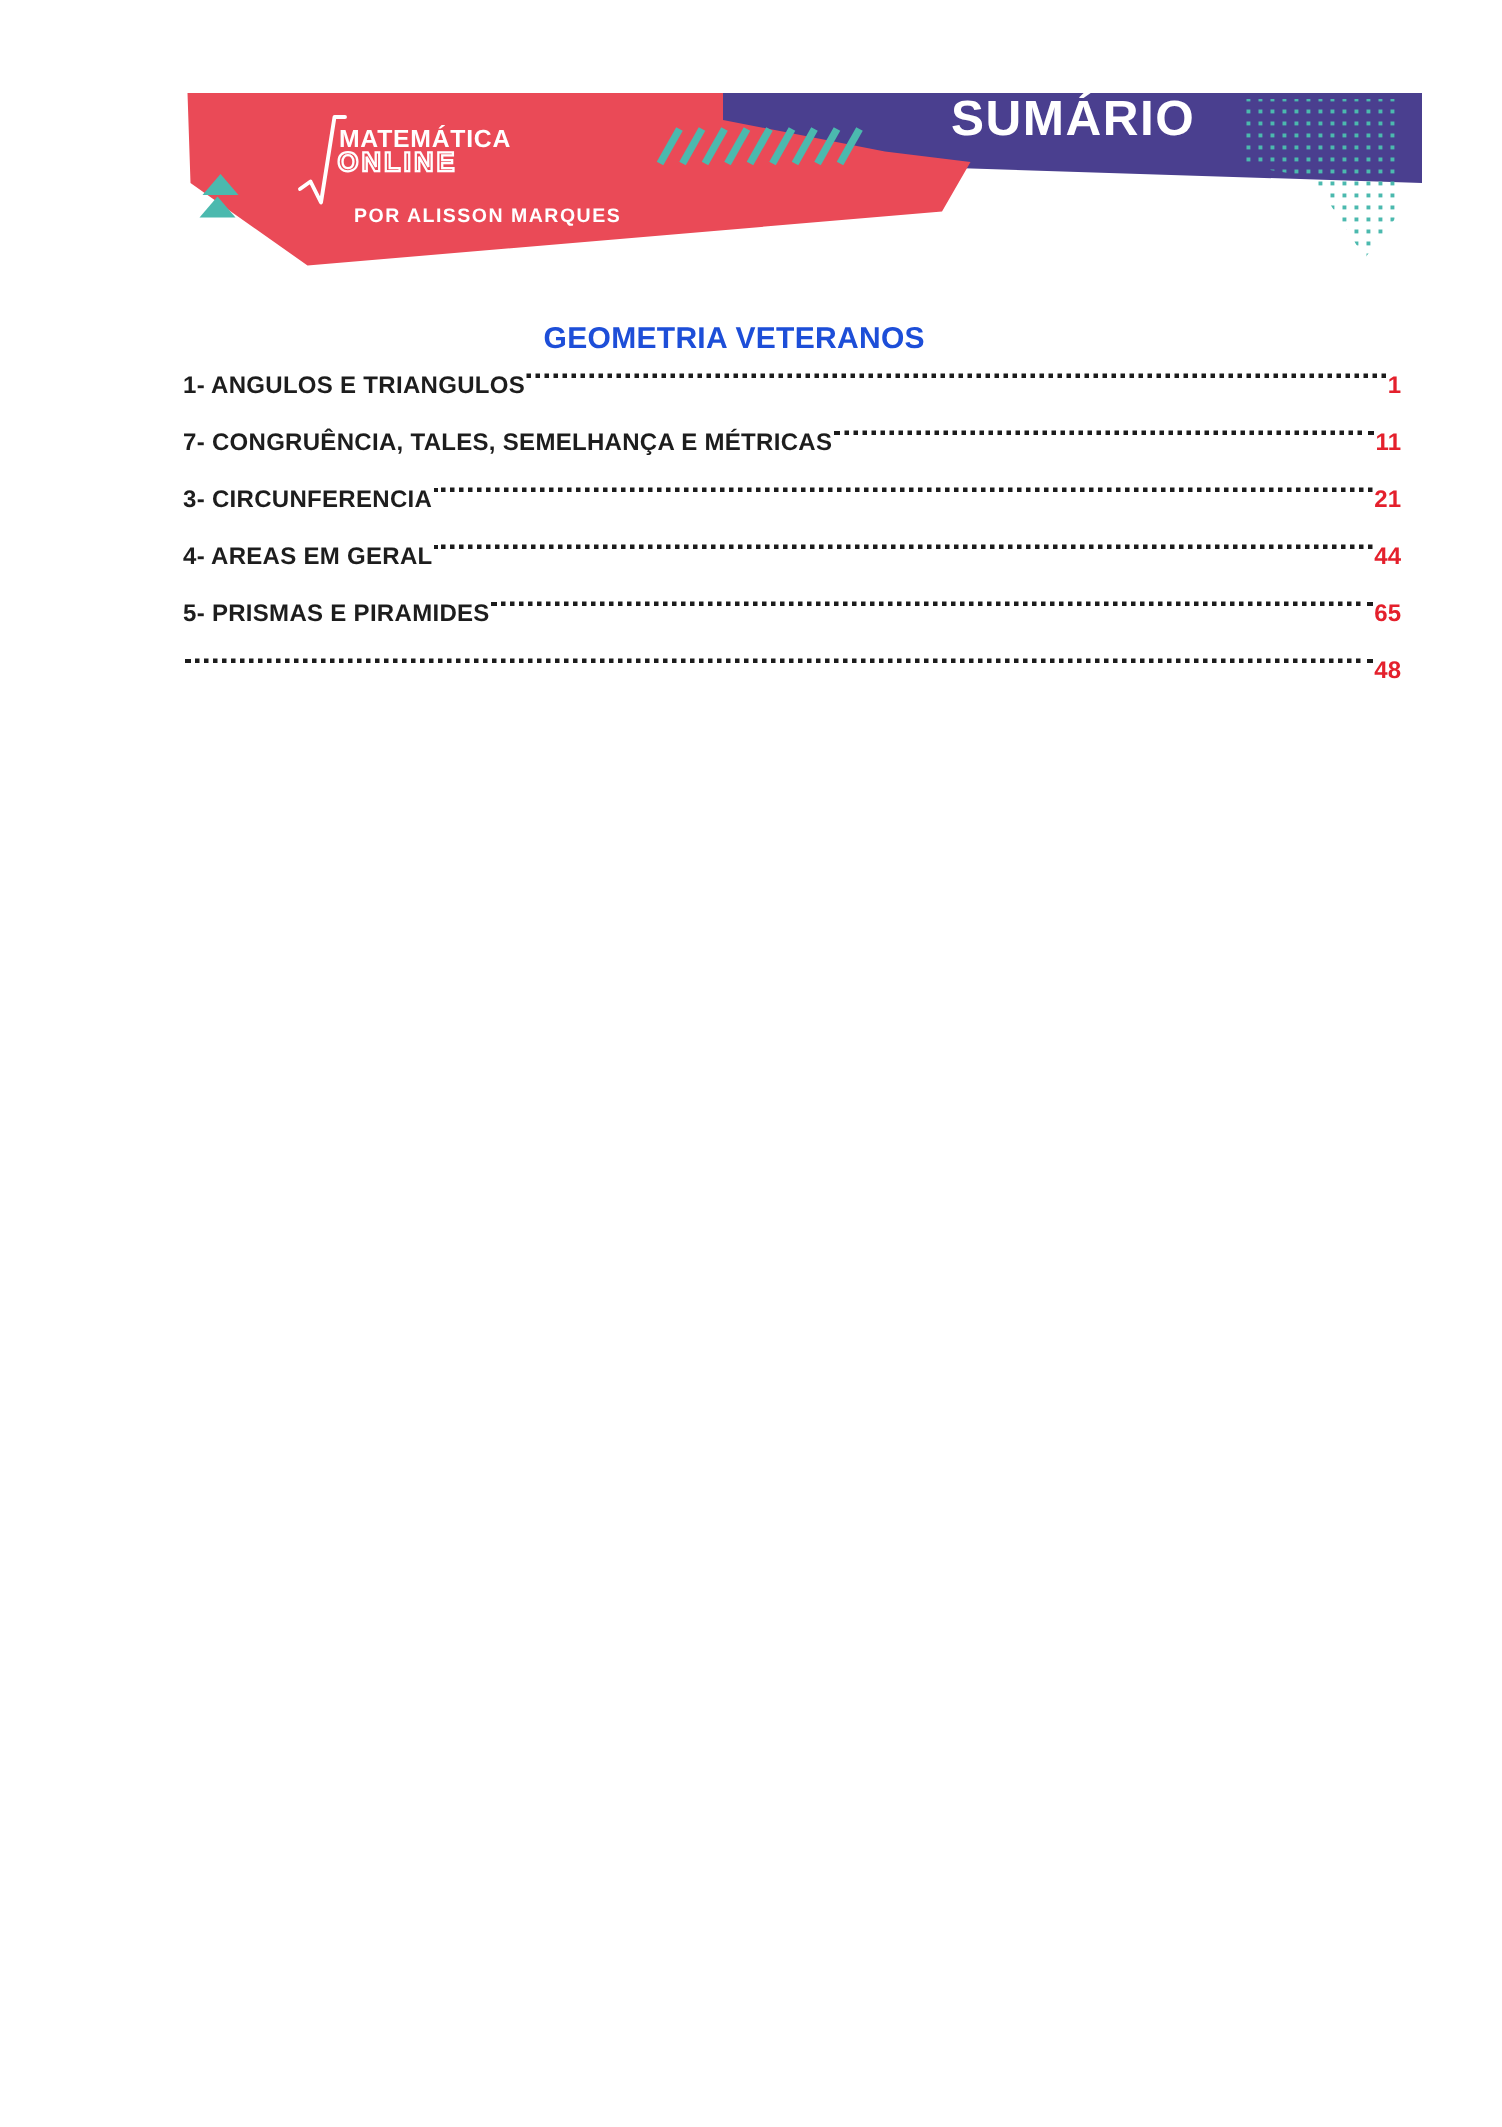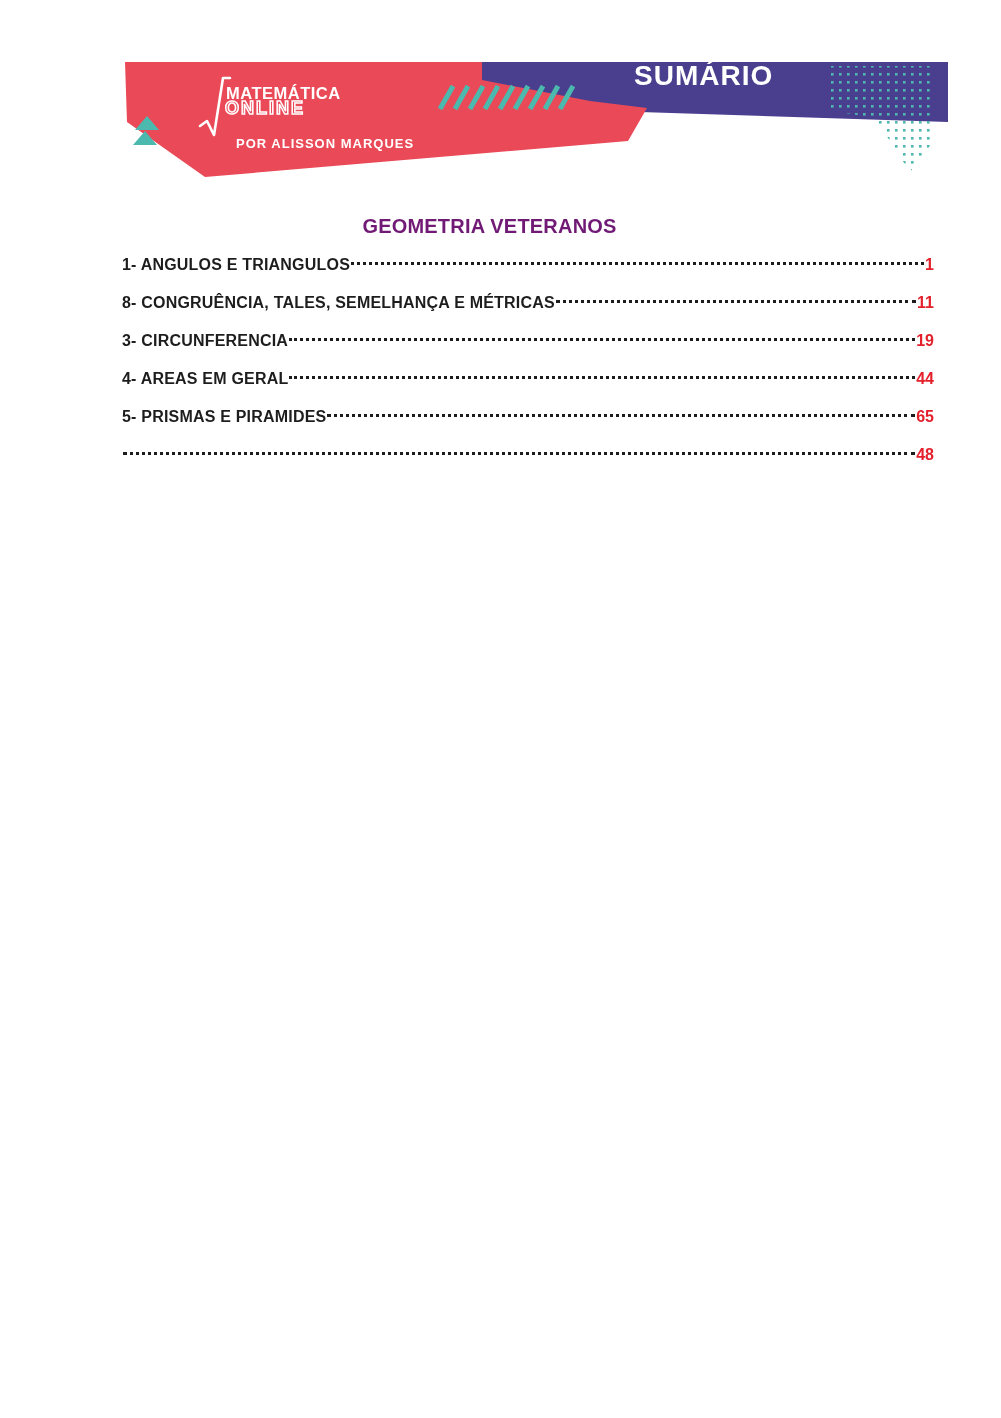--- a/index.html
+++ b/index.html
@@ -31,35 +31,35 @@
     font-size:18px;font-weight:800;letter-spacing:2px;line-height:1.1;
     white-space:nowrap;
   }
   .logo-byline{
     position:absolute;left:206px;top:136px;
     color:#ffffff;font-size:13px;font-weight:bold;letter-spacing:1px;
     white-space:nowrap;
   }
   .banner-title{
     position:absolute;left:604px;top:61px;
-    color:#ffffff;font-size:28px;font-weight:bold;letter-spacing:1px;
+    color:#ffffff;font-size:33px;font-weight:bold;letter-spacing:1px;
     white-space:nowrap;line-height:1.1;
   }
 
   
   .toc-title{
     position:absolute;left:0;top:215px;width:919px;
     text-align:center;
-    color:#701a75;font-size:20px;font-weight:bold;letter-spacing:.2px;
+    color:#1d4ed8;font-size:20px;font-weight:bold;letter-spacing:.2px;
   }
   .toc-list{
     position:absolute;left:92px;top:249px;width:812px;
   }
   .toc-row{
-    display:flex;align-items:center;
+    display:flex;align-items:flex-start;
     height:38px;
   }
   .toc-label{
     color:#1d1d1d;font-size:16px;font-weight:bold;
     white-space:nowrap;letter-spacing:.2px;
     padding-bottom:6px;
   }
   .toc-leader{
     flex:1;height:0;
     border-bottom:3px dotted #1c1c1c;
@@ -116,28 +116,28 @@
   <div class="banner-title">SUMÁRIO</div>
 
   <div class="toc-title">GEOMETRIA VETERANOS</div>
   <div class="toc-list">
       <div class="toc-row">
         <span class="toc-label">1- ANGULOS E TRIANGULOS</span>
         <span class="toc-leader"></span>
         <span class="toc-page">1</span>
       </div>
       <div class="toc-row">
-        <span class="toc-label">8- CONGRUÊNCIA, TALES, SEMELHANÇA E MÉTRICAS</span>
+        <span class="toc-label">7- CONGRUÊNCIA, TALES, SEMELHANÇA E MÉTRICAS</span>
         <span class="toc-leader"></span>
         <span class="toc-page">11</span>
       </div>
       <div class="toc-row">
         <span class="toc-label">3- CIRCUNFERENCIA</span>
         <span class="toc-leader"></span>
-        <span class="toc-page">19</span>
+        <span class="toc-page">21</span>
       </div>
       <div class="toc-row">
         <span class="toc-label">4- AREAS EM GERAL</span>
         <span class="toc-leader"></span>
         <span class="toc-page">44</span>
       </div>
       <div class="toc-row">
         <span class="toc-label">5- PRISMAS E PIRAMIDES</span>
         <span class="toc-leader"></span>
         <span class="toc-page">65</span>

